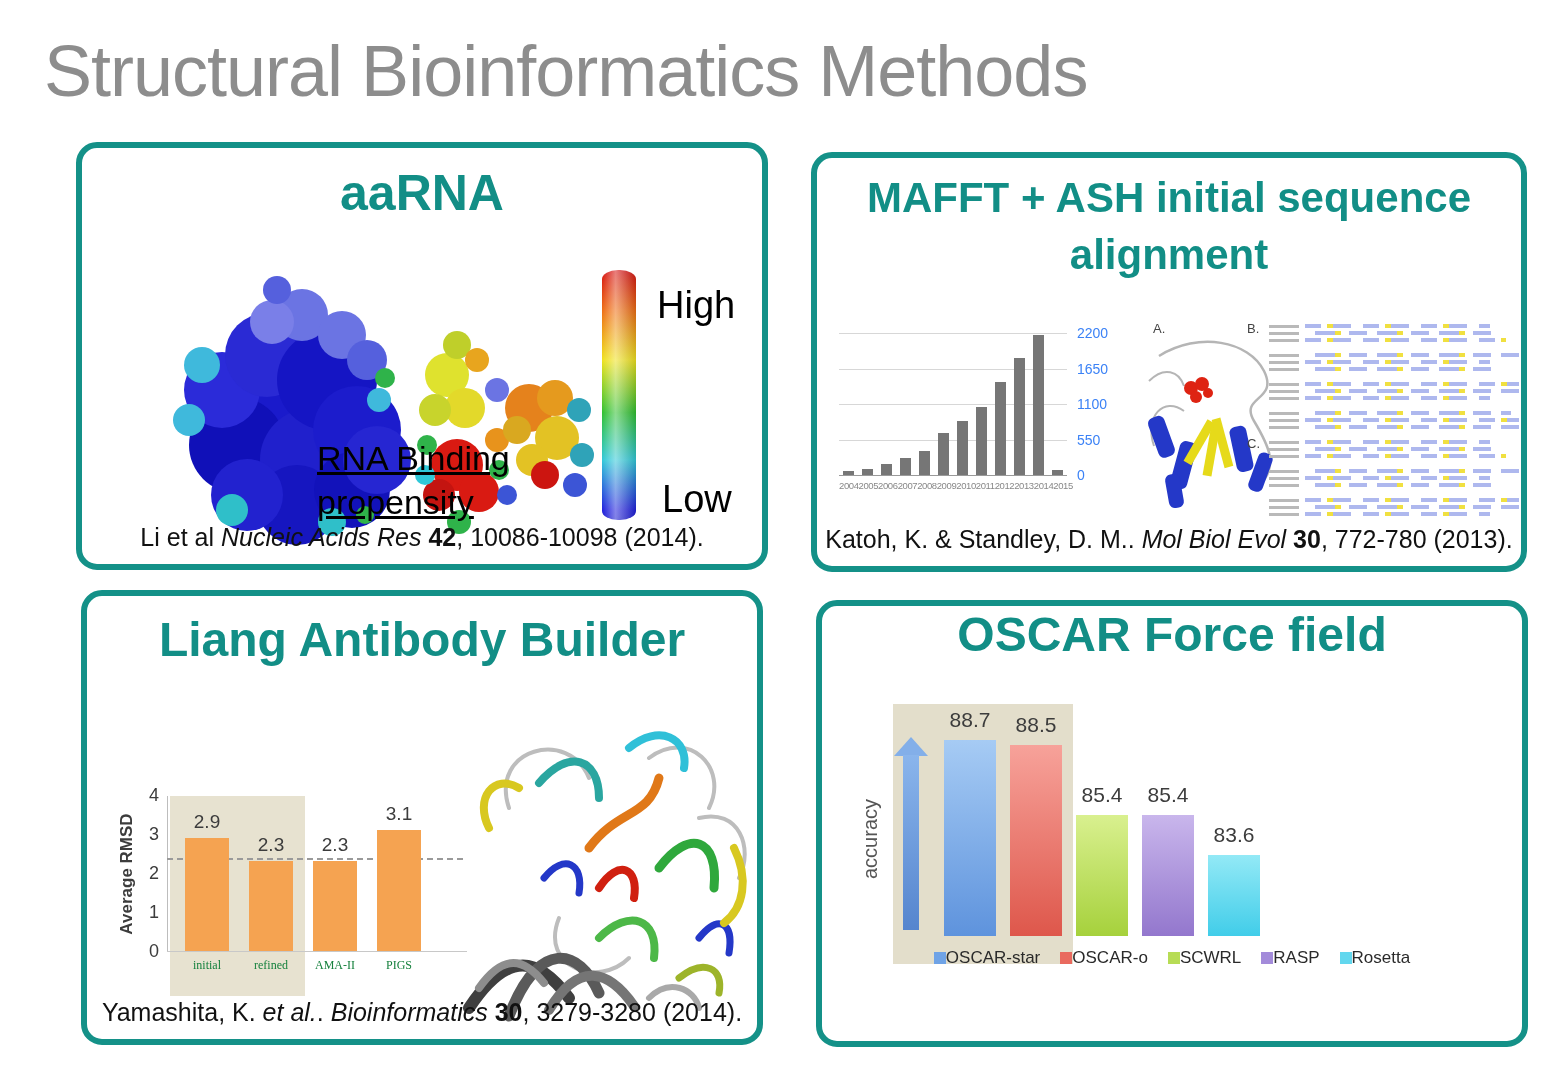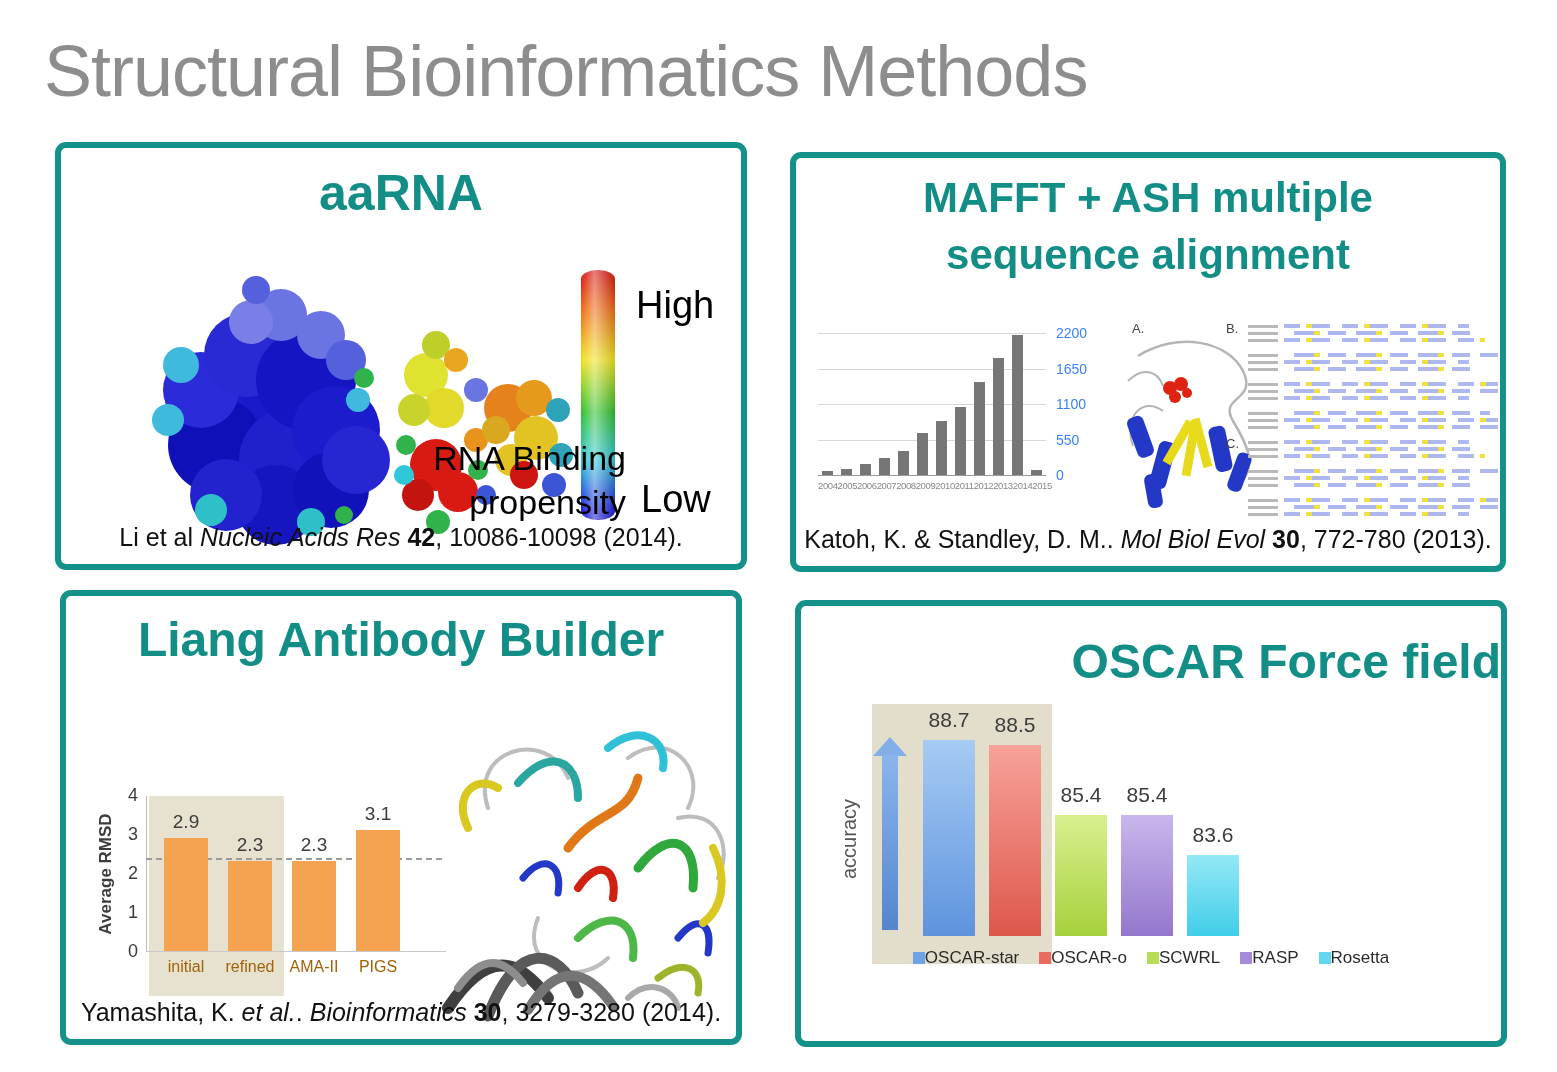--- a/index.html
+++ b/index.html
@@ -7,49 +7,49 @@
     width:1557px;height:1072px;background:#ffffff;position:relative;overflow:hidden;
     font-family:"Liberation Sans",sans-serif;color:#1a1a1a;
   }
   .abs{position:absolute;}
   
   .page-title{
     left:44px;top:30px;width:1200px;font-size:72px;font-weight:400;color:#8d8d8d;letter-spacing:-1px;
   }
   
   .panel{
-    border:6px solid #149188;border-radius:11px;background:#fff;box-sizing:border-box;
+    border:6px solid #149188;border-radius:21px;background:#fff;box-sizing:border-box;margin-left:21px;
   }
   #panel-aarna{left:55px;top:142px;width:692px;height:428px;}
   #panel-mafft{left:790px;top:152px;width:716px;height:420px;}
   #panel-kotai{left:60px;top:590px;width:682px;height:455px;}
   #panel-oscar{left:795px;top:600px;width:712px;height:447px;}
   .panel-title{
     left:0;width:100%;text-align:center;color:#128e86;font-weight:bold;
   }
   #panel-aarna .panel-title{top:16px;font-size:50px;}
   #panel-mafft .panel-title{top:12px;font-size:42px;line-height:1.35;padding:0 40px;box-sizing:border-box;}
   #panel-kotai .panel-title{top:16px;font-size:48px;}
-  #panel-oscar .panel-title{top:28px;font-size:48px;text-align:right;}
+  #panel-oscar .panel-title{top:1px;font-size:48px;}
   
   .citation{
     left:0;width:100%;text-align:center;font-size:25px;color:#111;white-space:nowrap;
   }
   .citation em{font-style:italic;}
   .citation strong{font-weight:bold;}
   
   .colorbar{
     left:520px;top:122px;width:34px;height:250px;border-radius:16px/9px;
     background:
       linear-gradient(to right, rgba(255,255,255,0) 0%, rgba(255,255,255,.45) 40%, rgba(0,0,0,.12) 100%),
       linear-gradient(to bottom,#d50f0f 0%,#ee6c12 16%,#efe11c 36%,#2fc02f 57%,#2fc8d8 76%,#2020dd 96%,#1a1ad0 100%);
   }
   .cb-label{font-size:38px;color:#000;}
   .rna-caption{
-    left:235px;top:288px;width:330px;text-align:right;font-size:34px;line-height:1.3;color:#000;
+    left:235px;top:288px;width:330px;text-align:left;font-size:34px;line-height:1.3;color:#000;text-decoration:underline;
   }
   
   #mafft-plot{left:22px;top:176px;width:228px;height:142px;}
   .mgrid{position:absolute;left:0;width:228px;height:1px;background:#d7d7d7;}
   .mgrid.axis{background:#9a9a9a;}
   .mbar{position:absolute;bottom:1px;width:11px;background:#767676;}
   .mytick{position:absolute;left:238px;width:46px;font-size:14px;color:#3b82f6;}
   #mafft-xlabels{left:22px;top:322px;width:228px;display:flex;}
   #mafft-xlabels span{flex:1;text-align:center;font-size:9.5px;letter-spacing:-.4px;color:#888;}
   
@@ -61,21 +61,21 @@
   .sB{background:repeating-linear-gradient(90deg,#fff 0 10px,#aeb8ee 10px 30px,#f0e040 30px 36px,#fff 36px 44px,#aeb8ee 44px 62px);}
   .aln-group{margin-bottom:11px;}
   
   #kotai-plot{left:80px;top:200px;width:300px;height:156px;}
   .kaxis-y{position:absolute;left:0;bottom:0;width:1px;height:156px;background:#bdbdbd;}
   .kaxis-x{position:absolute;left:0;bottom:0;width:300px;height:1px;background:#c8c8c8;}
   .kbar{position:absolute;bottom:1px;width:44px;background:#f5a351;}
   .kval{position:absolute;width:66px;text-align:center;font-size:19px;color:#3c3c3c;}
   .kytick{position:absolute;left:-26px;width:18px;text-align:right;font-size:18px;color:#3c3c3c;}
   .kdash{position:absolute;left:0;width:296px;border-top:2px dashed #9a9a9a;}
-  .kxlabel{position:absolute;transform:translateX(-50%);font-size:16px;color:#a16207;white-space:nowrap;}
+  .kxlabel{position:absolute;transform:translateX(-50%);font-size:12px;color:#15803d;white-space:nowrap;font-family:Liberation Serif, serif;}
   .kotai-chart-title{left:136px;top:150px;width:300px;text-align:center;font-size:27px;color:#000;}
   .kotai-ylabel{left:-40px;top:268px;width:160px;height:20px;text-align:center;font-size:17px;font-weight:bold;color:#3c3c3c;transform:rotate(-90deg);}
   .kotai-beige{left:83px;top:200px;width:135px;height:200px;background:#e7e2d0;}
   
   .oscar-beige{left:71px;top:98px;width:180px;height:260px;background:#e3decb;}
   .obar{position:absolute;width:52px;}
   .oval{position:absolute;width:70px;text-align:center;font-size:21px;color:#3c3c3c;}
   .oscar-arrow-body{left:81px;top:149px;width:16px;height:175px;background:linear-gradient(to bottom,#8ab5ec,#5585ce);}
   .oscar-arrow-head{left:72px;top:131px;width:0;height:0;border-left:17px solid transparent;border-right:17px solid transparent;border-bottom:19px solid #83afe9;}
   .oscar-ylabel{left:-32px;top:222px;width:160px;height:22px;text-align:center;font-size:20px;color:#555;transform:rotate(-90deg);}
@@ -152,21 +152,21 @@
     <div>RNA Binding</div>
     <div>propensity</div>
   </div>
 
   <div class="abs citation" style="bottom:12px;">
     <span>Li et al </span><em></em><span></span><em>Nucleic Acids Res </em><strong>42</strong><span>, 10086-10098 (2014).</span>
   </div>
 </div>
 
 <div id="panel-mafft" class="abs panel">
-  <div class="abs panel-title">MAFFT + ASH multiple sequence alignment</div>
+  <div class="abs panel-title">MAFFT + ASH initial sequence alignment</div>
 
   <div class="abs" id="mafft-plot">
       <div class="mgrid axis" style="bottom: 0px;"></div>
       <div class="mytick" style="bottom: -7px;">0</div>
       <div class="mgrid" style="bottom: 35.5px;"></div>
       <div class="mytick" style="bottom: 28.5px;">550</div>
       <div class="mgrid" style="bottom: 71px;"></div>
       <div class="mytick" style="bottom: 64px;">1100</div>
       <div class="mgrid" style="bottom: 106.5px;"></div>
       <div class="mytick" style="bottom: 99.5px;">1650</div>

